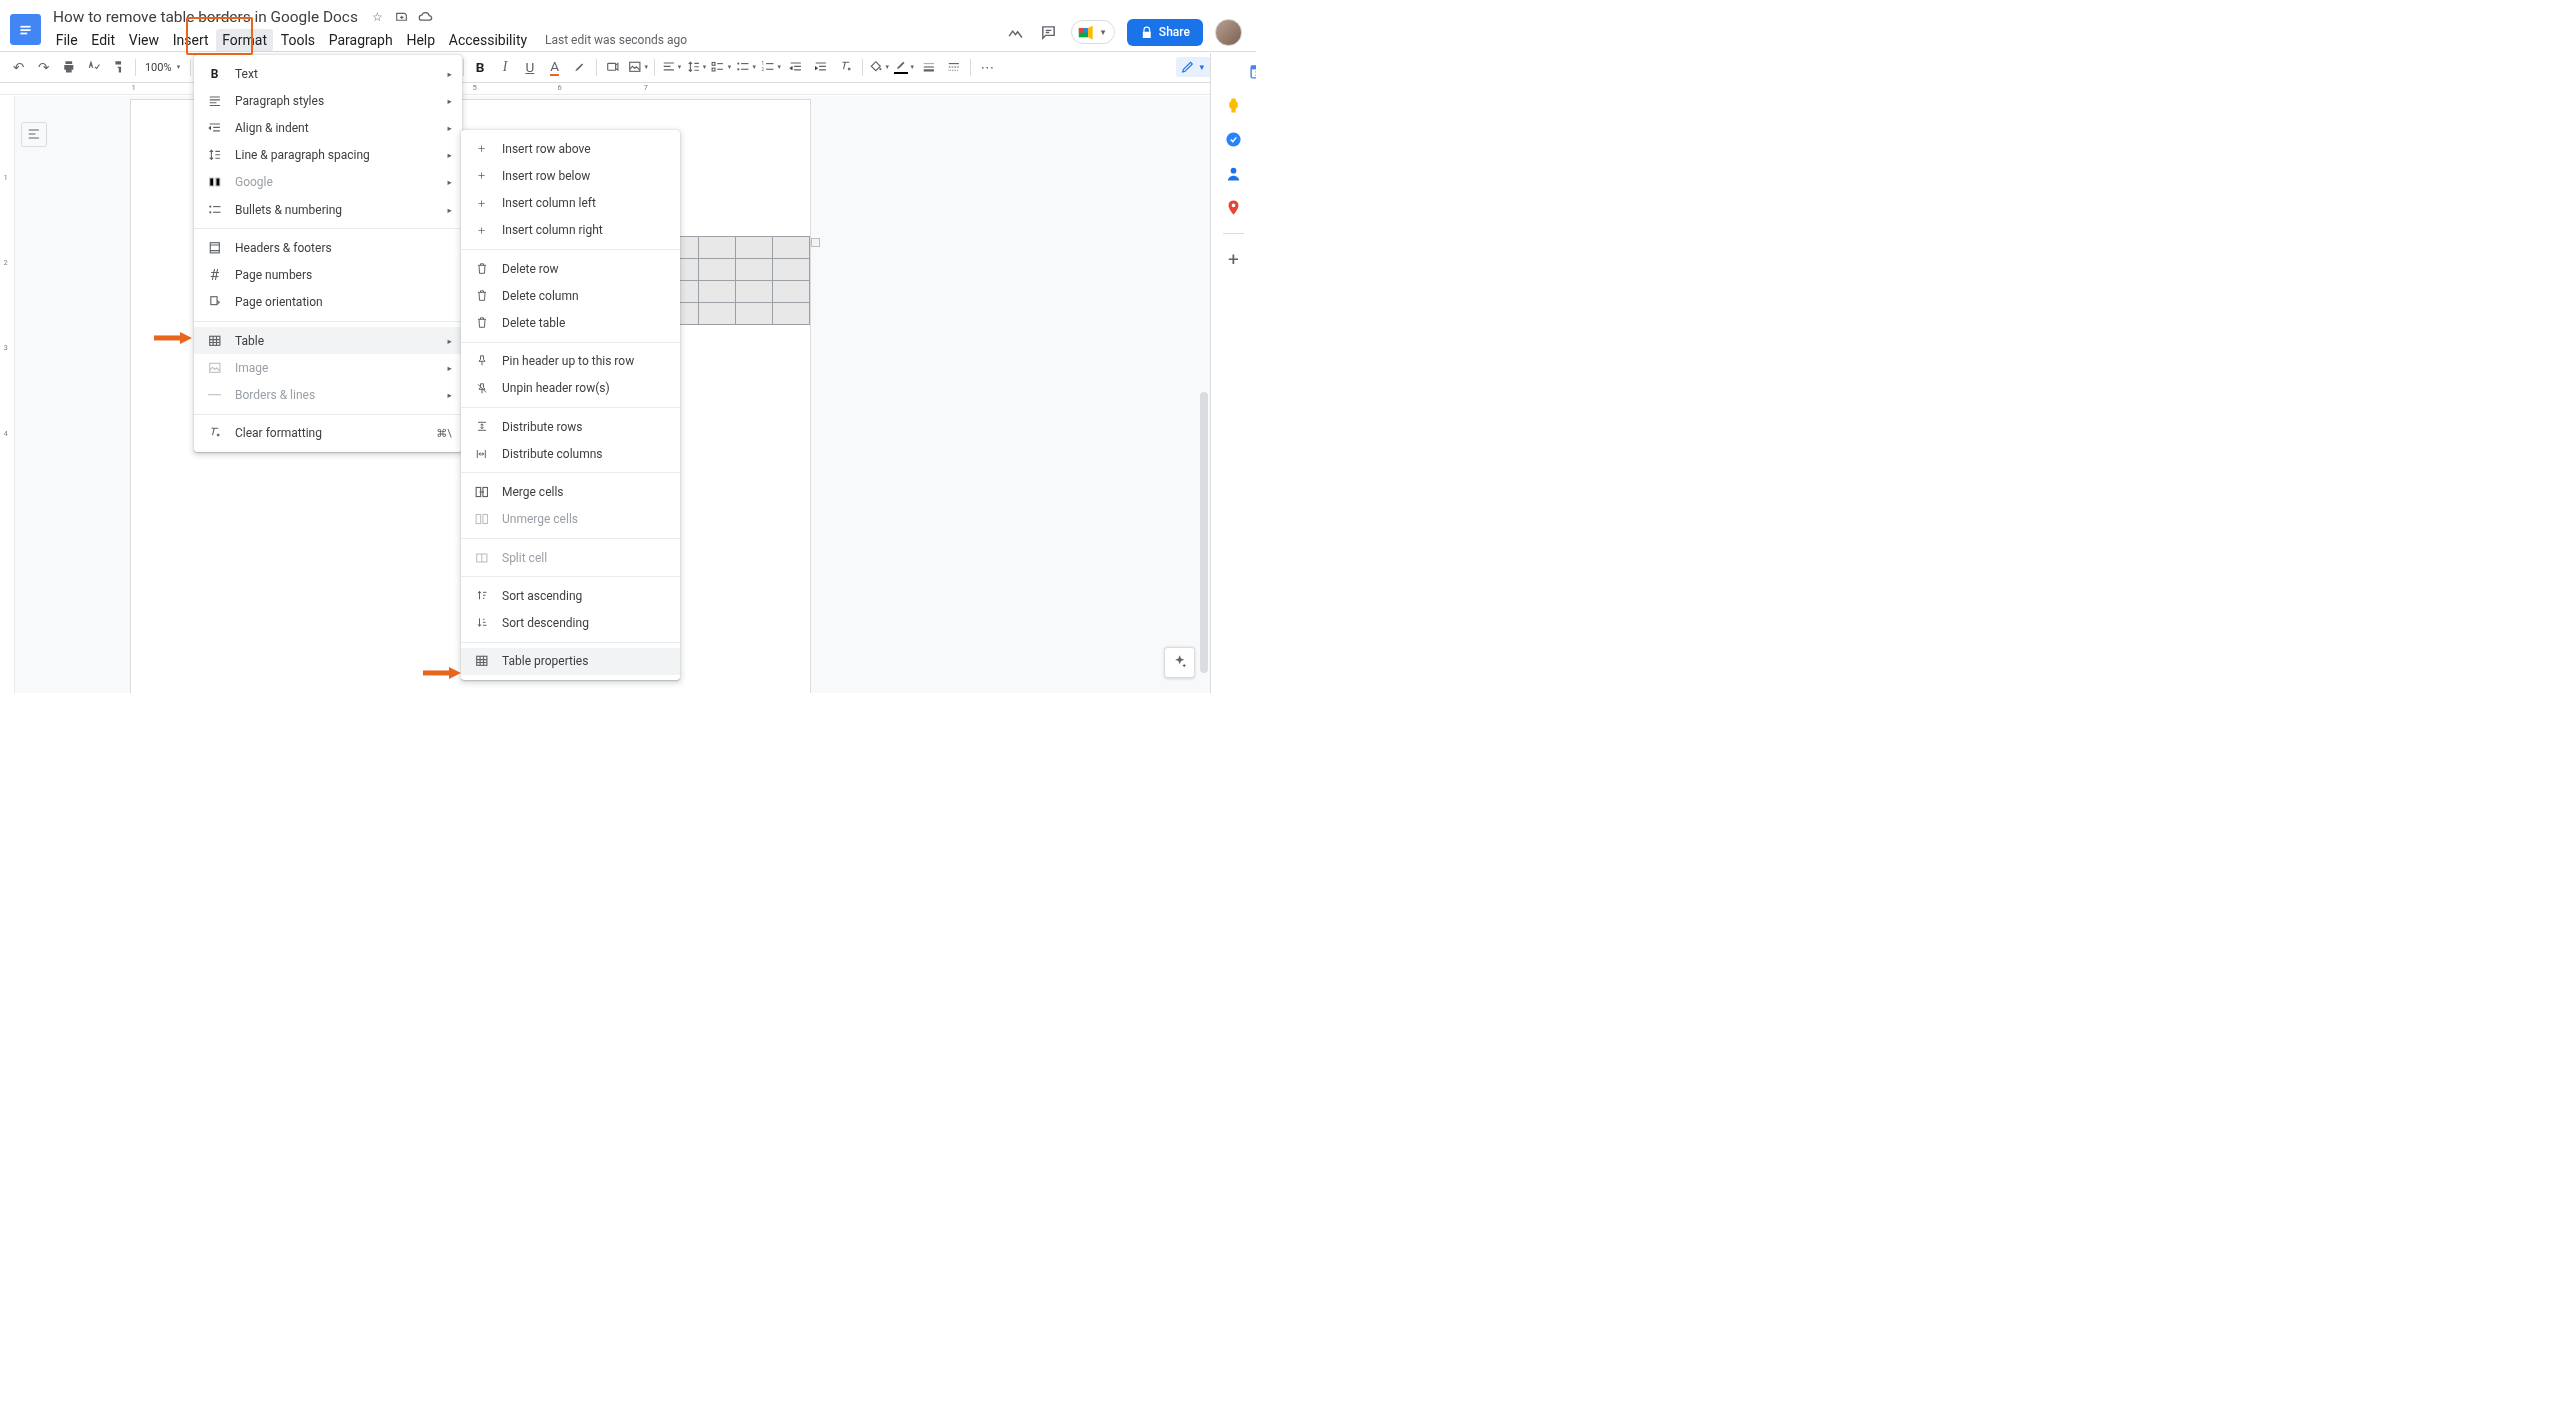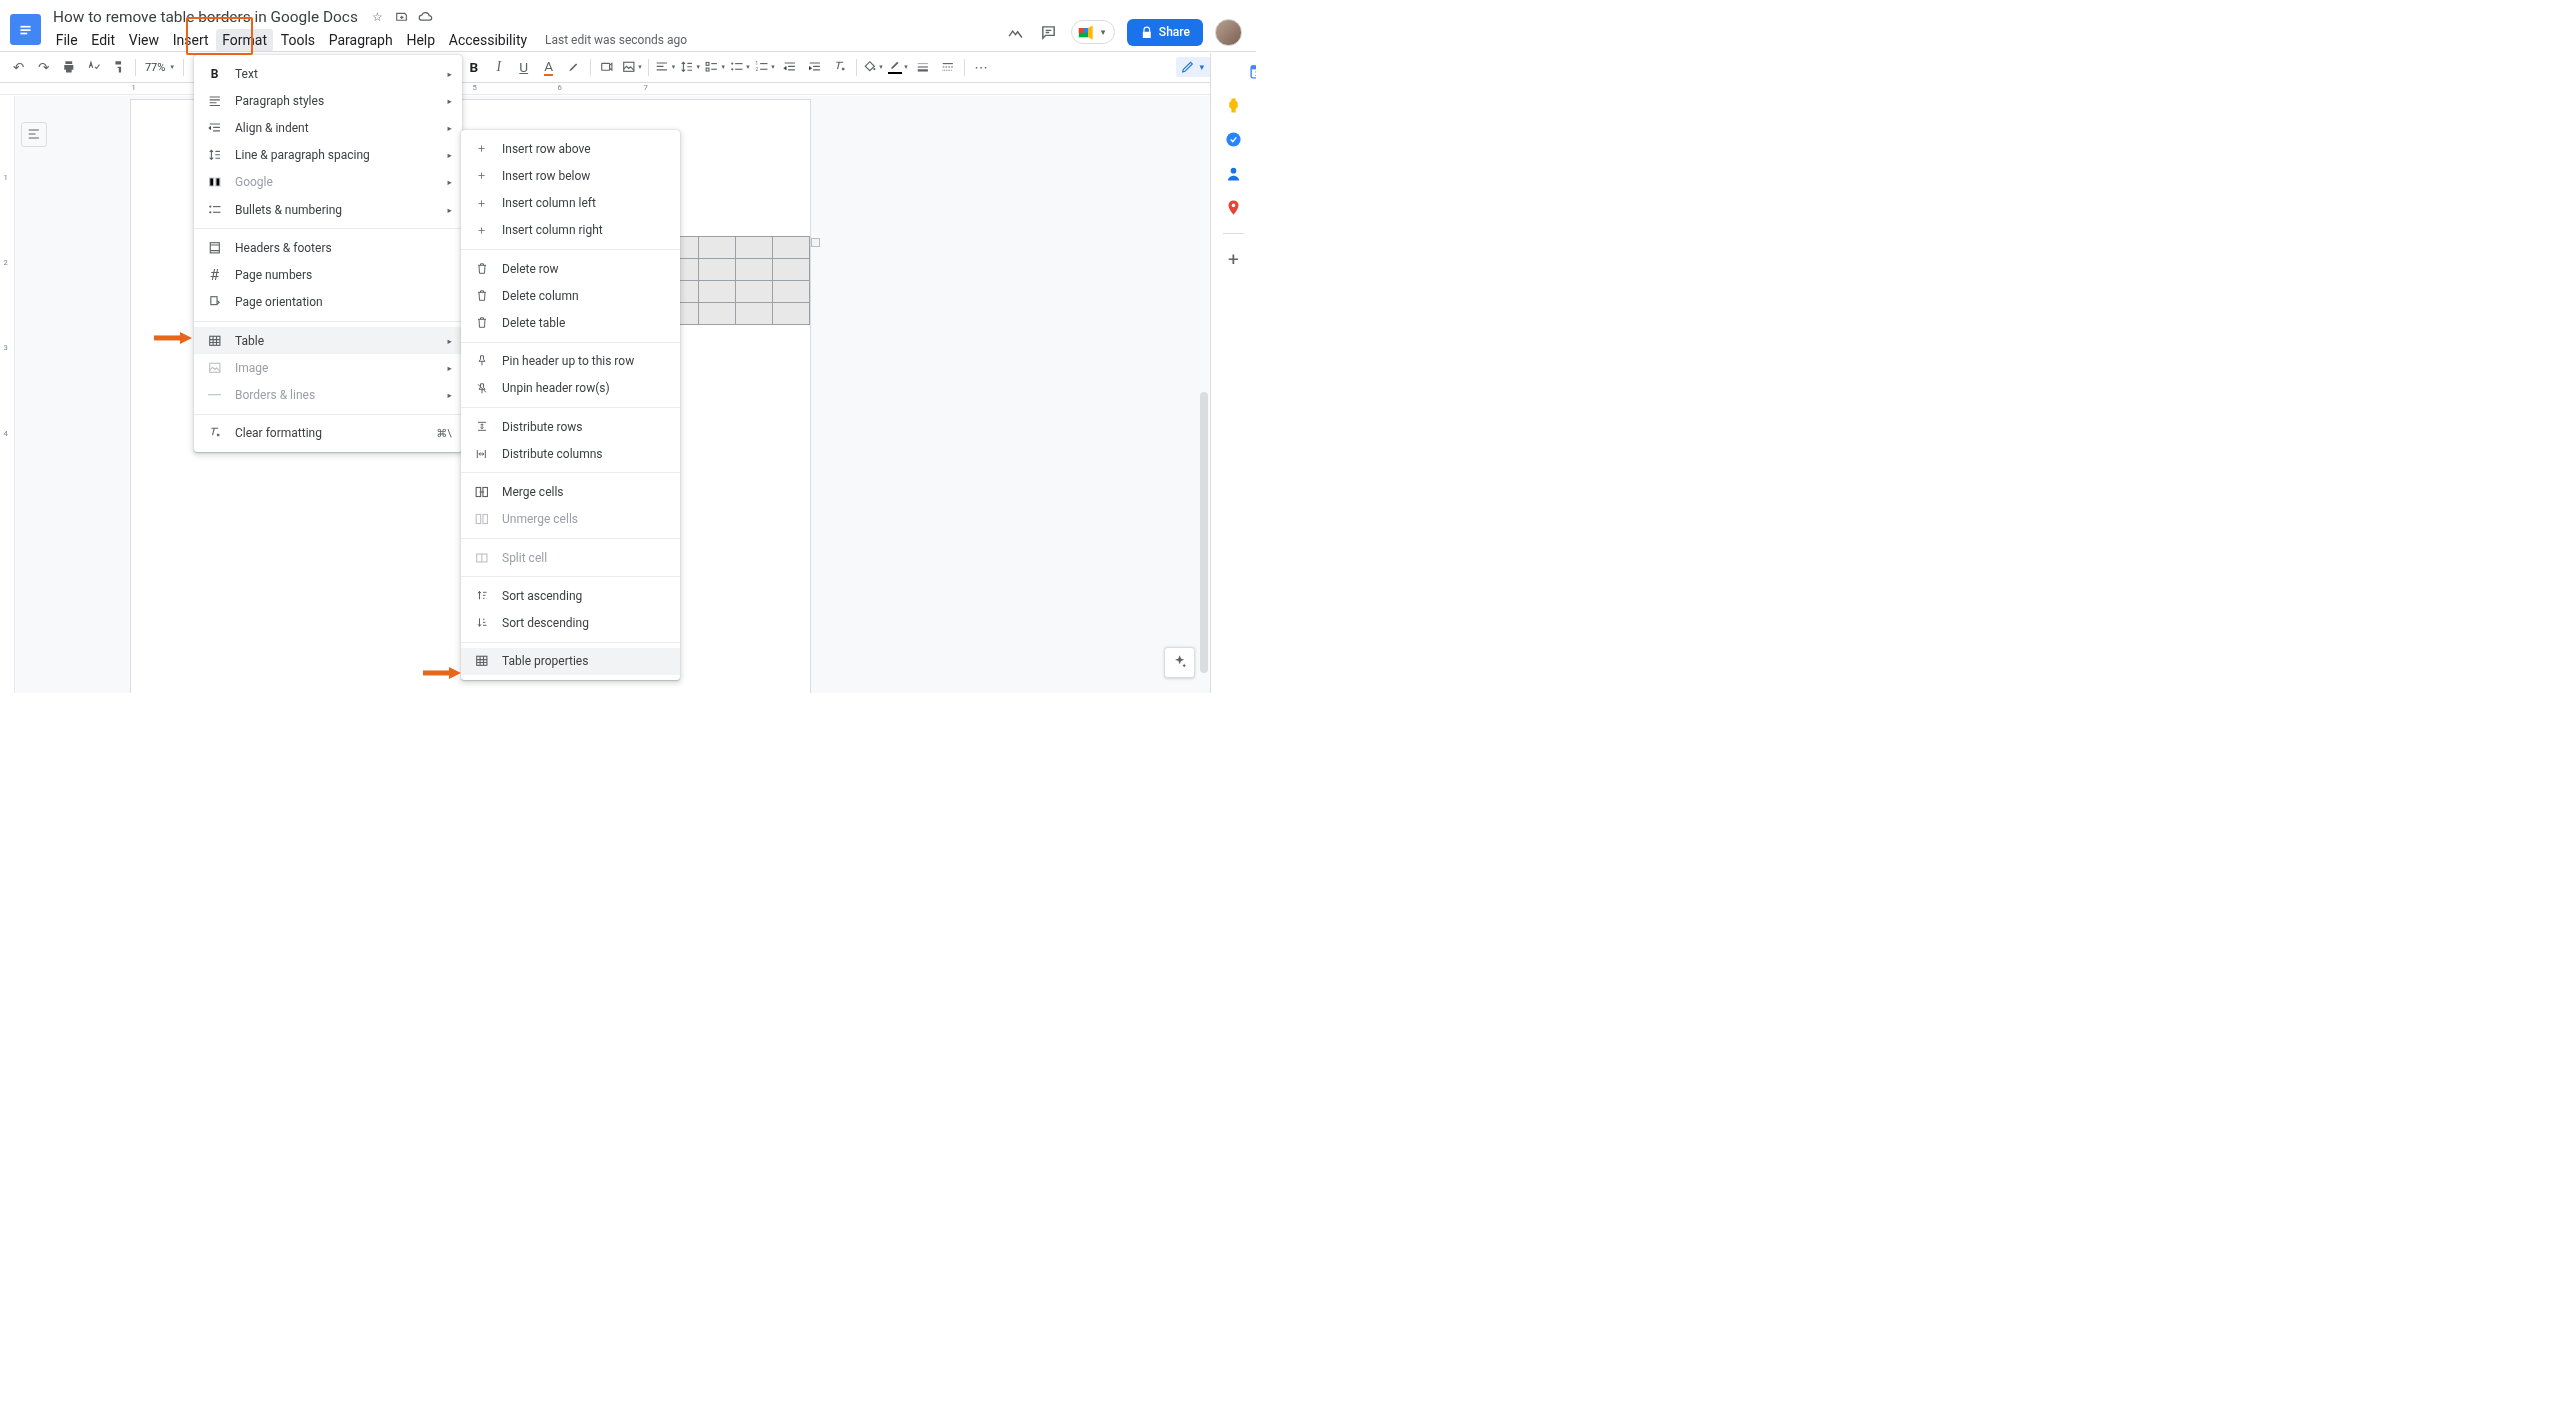--- a/index.html
+++ b/index.html
@@ -173,21 +173,21 @@
       <svg width="13.6" height="13.6" viewBox="0 0 24 24" fill="none" stroke="#5f6368" stroke-width="2">
         <path d="M4 14l3-10 3 10M5 10h4M14 12l3 3 5-7"></path>
       </svg>
     </div>
   <div class="tb-btn">
       <svg width="13.6" height="13.6" viewBox="0 0 24 24" fill="#5f6368">
         <path d="M6 2h10v6H6zM10 8v4h6v10h-4V14h-2z"></path>
       </svg>
     </div>
   <div class="tb-sep"></div>
-  <div class="tb-btn wide tb-dd">77%</div>
+  <div class="tb-btn wide tb-dd">100%</div>
   <div class="tb-sep"></div>
   <div style="width:264px;"></div>
   <div class="tb-sep"></div>
   <div class="tb-btn" style="font-weight:700;color:#202124;">B</div>
   <div class="tb-btn" style="font-style:italic;font-family:serif;">I</div>
   <div class="tb-btn" style="text-decoration:underline;">U</div>
   <div class="tb-btn">
       <span style="border-bottom:2.6px solid #e8651c;padding-bottom:0.9px;">A</span>
     </div>
   <div class="tb-btn">

